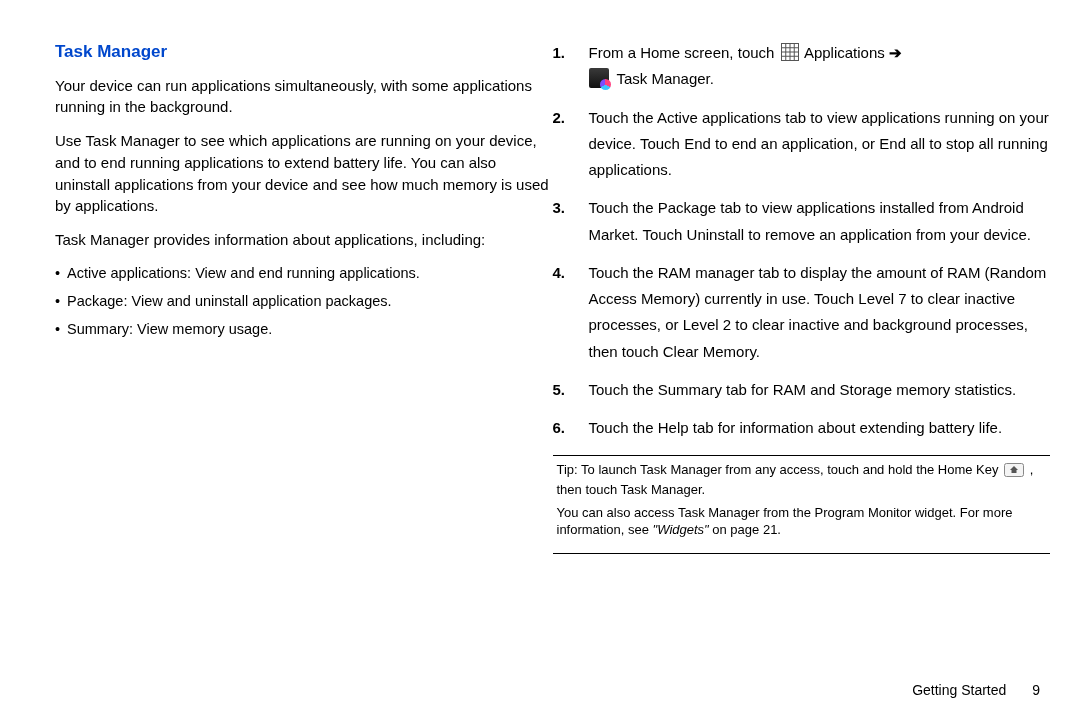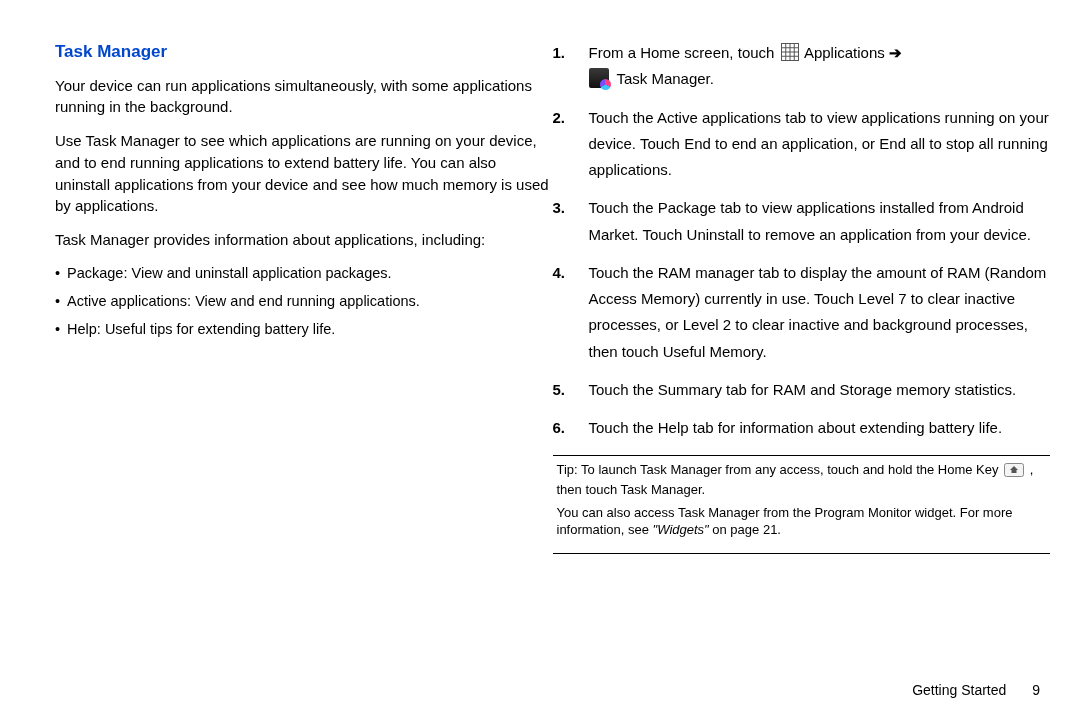--- a/index.html
+++ b/index.html
@@ -137,23 +137,23 @@
 <div class="page">
 
   <div class="col">
     <div class="section-title">Task Manager</div>
 
     <p class="para">Your device can run applications simultaneously, with some applications running in the background.</p>
     <p class="para">Use Task Manager to see which applications are running on your device, and to end running applications to extend battery life. You can also uninstall applications from your device and see how much memory is used by applications.</p>
     <p class="para">Task Manager provides information about applications, including:</p>
 
     <ul class="bullets">
+      <li><span class="b">Active applications</span><span>: View and end running applications.</span></li>
       <li><span class="b">Package</span><span>: View and uninstall application packages.</span></li>
-      <li><span class="b">Active applications</span><span>: View and end running applications.</span></li>
-      <li><span class="b">Help</span><span>: Useful tips for extending battery life.</span></li>
+      <li><span class="b">Summary</span><span>: View memory usage.</span></li>
     </ul>
   </div>
 
   <div class="col">
     <ol class="steps">
 
       <li>
         <span class="num">1.</span>
         <span>From a Home screen, touch </span>
         <span class="grid-icon">
@@ -180,21 +180,21 @@
         <span>Touch the </span><span class="b">Active applications</span><span> tab to view applications running on your device. Touch </span><span class="b">End</span><span> to end an application, or </span><span class="b">End all</span><span> to stop all running applications.</span>
       </li>
 
       <li>
         <span class="num">3.</span>
         <span>Touch the </span><span class="b">Package</span><span> tab to view applications installed from Android Market. Touch </span><span class="b">Uninstall</span><span> to remove an application from your device.</span>
       </li>
 
       <li>
         <span class="num">4.</span>
-        <span>Touch the </span><span class="b">RAM manager</span><span>  tab to display the amount of RAM (Random Access Memory) currently in use.  Touch </span><span class="b">Level 7</span><span> to clear inactive processes, or </span><span class="b">Level 2</span><span> to clear inactive and background processes, then touch </span><span class="b">Useful Memory</span><span>.</span>
+        <span>Touch the </span><span class="b">RAM manager</span><span>  tab to display the amount of RAM (Random Access Memory) currently in use.  Touch </span><span class="b">Level 7</span><span> to clear inactive processes, or </span><span class="b">Level 2</span><span> to clear inactive and background processes, then touch </span><span class="b">Clear Memory</span><span>.</span>
       </li>
 
       <li>
         <span class="num">5.</span>
         <span>Touch the </span><span class="b">Summary</span><span> tab for RAM and Storage memory statistics.</span>
       </li>
 
       <li>
         <span class="num">6.</span>
         <span>Touch the </span><span class="b">Help</span><span>  tab for information about extending battery life.</span>

